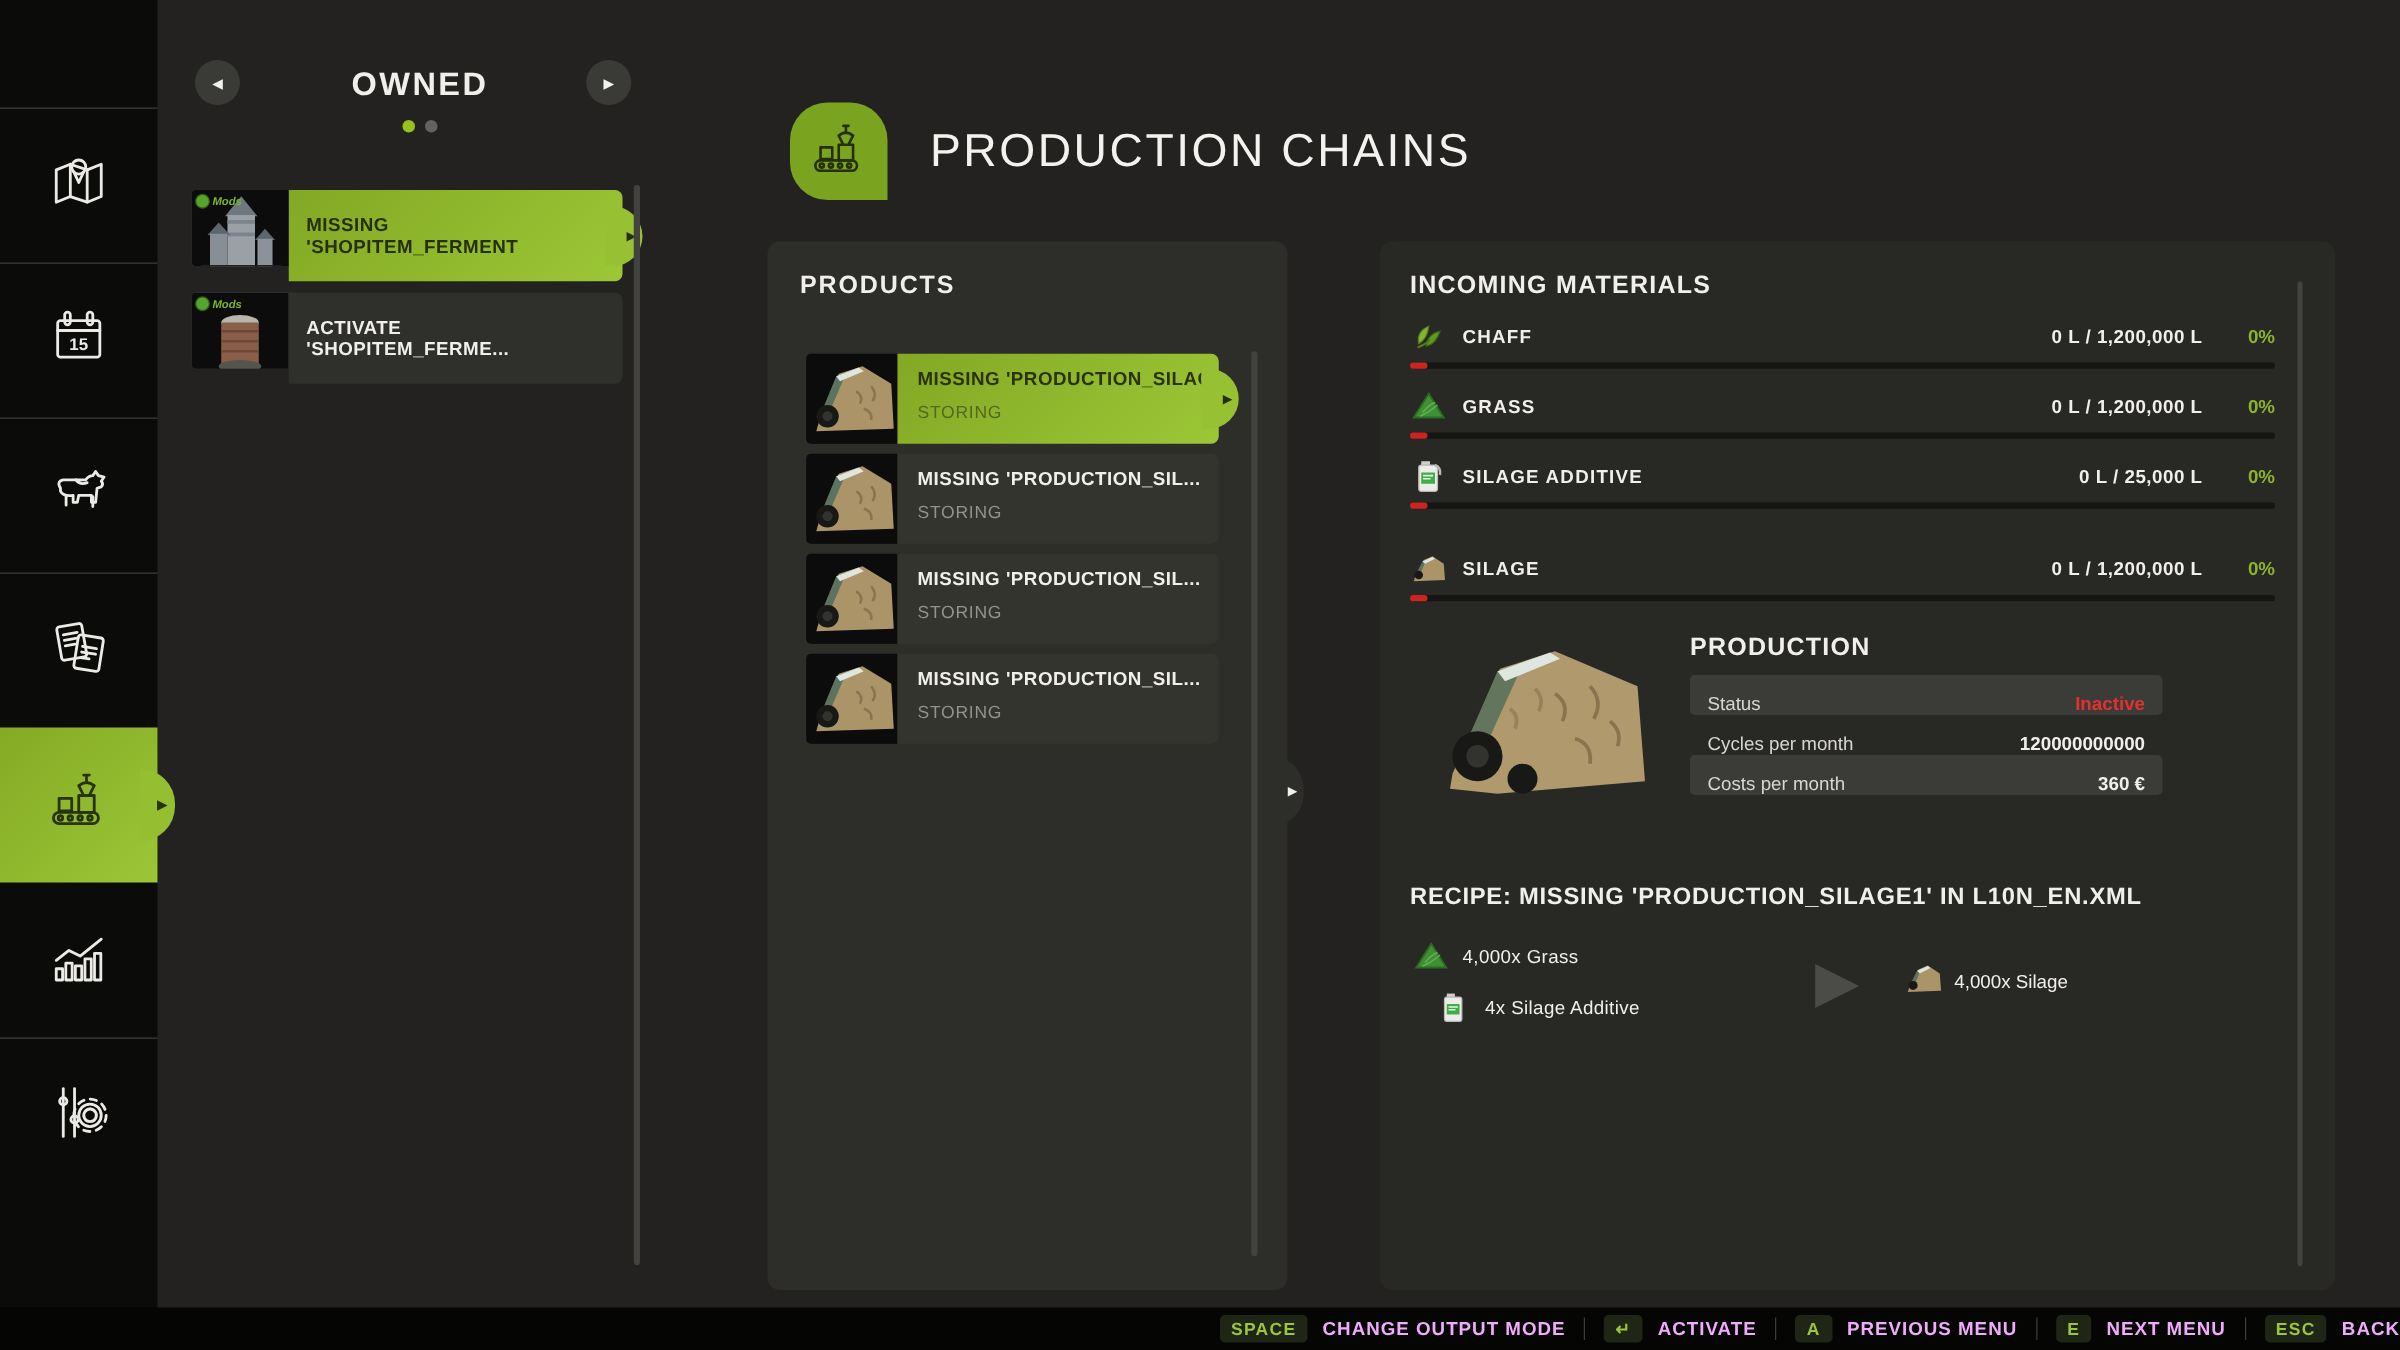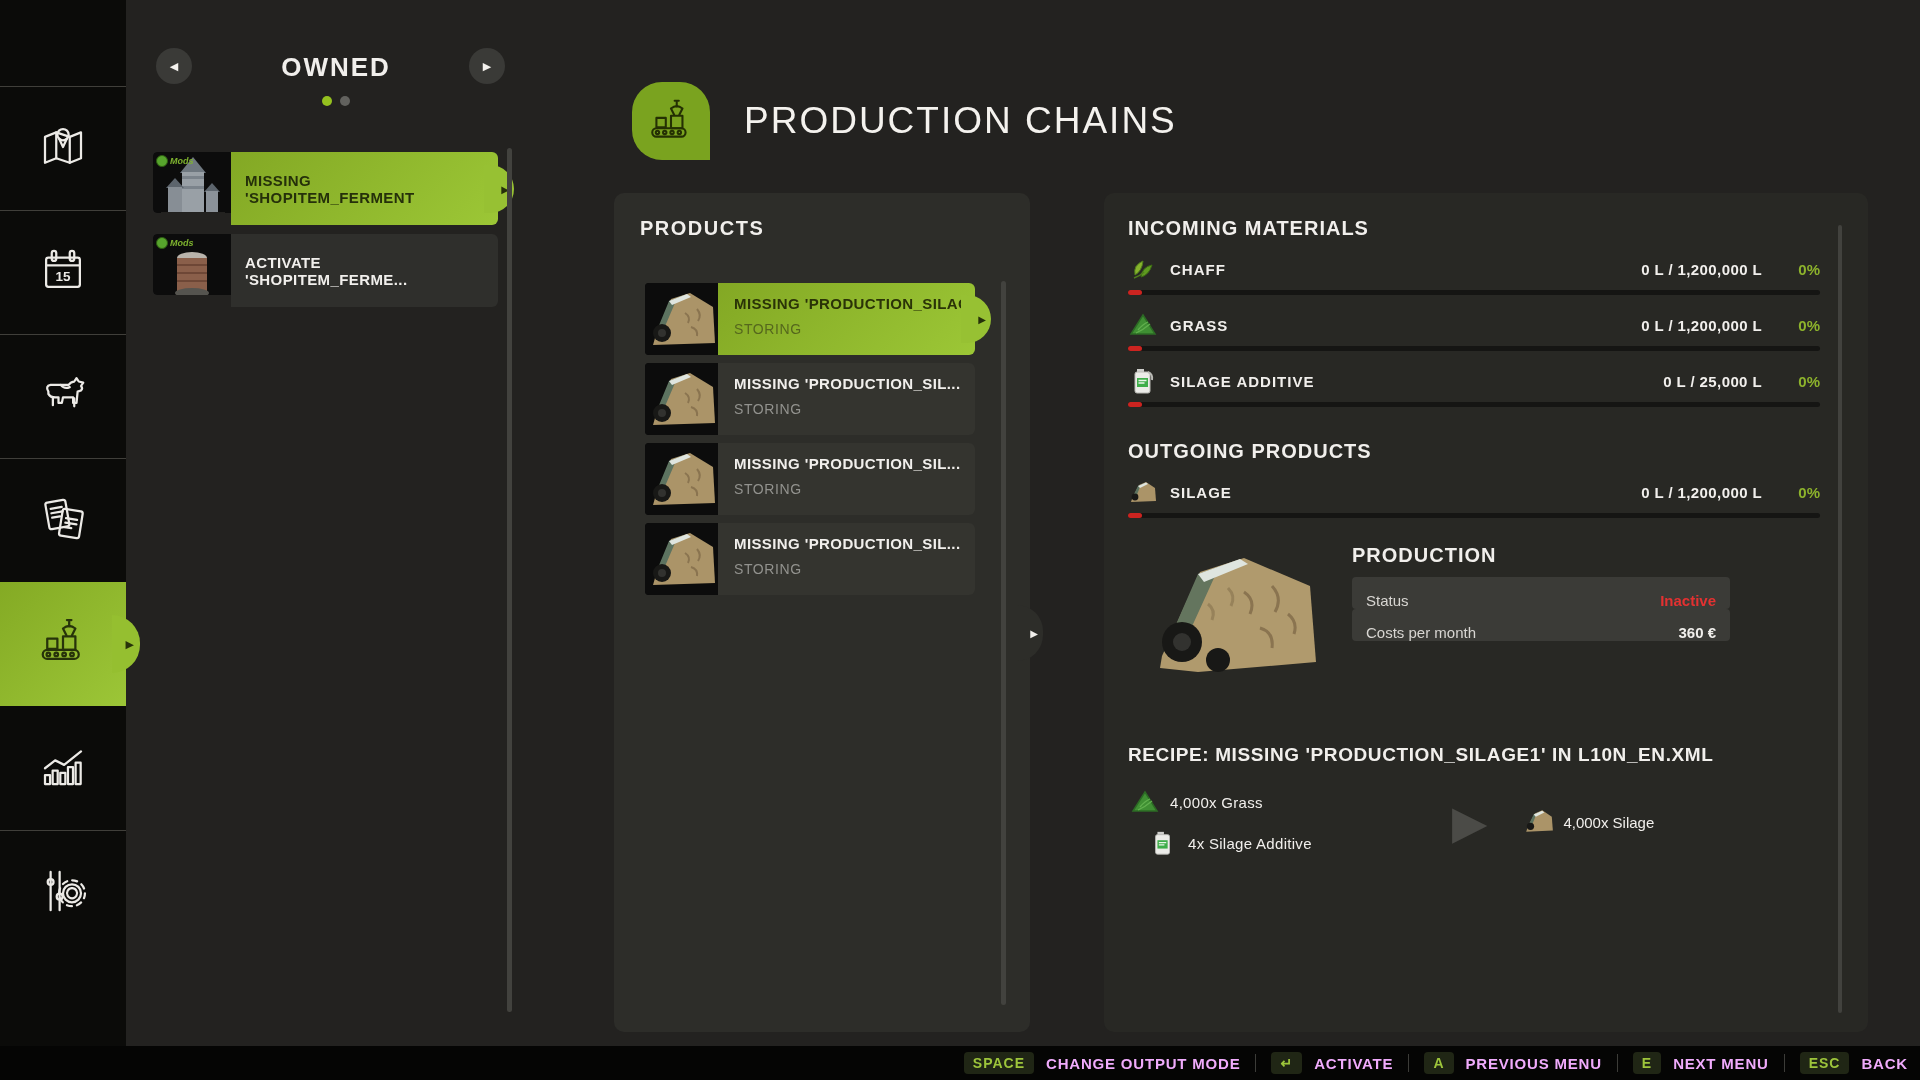--- a/index.html
+++ b/index.html
@@ -105,21 +105,21 @@
   .rline.second { margin-top:14px; }
   .rline .ric { width:34px; display:flex; justify-content:center; flex:none; }
   .rline.second .ric { margin-left:18px; }
   .rline .rtx { margin-left:8px; letter-spacing:.3px; }
   .play { color:#4b4b47; font-size:46px; margin-left:56px; line-height:1; }
   .rout { display:flex; align-items:center; margin-left:36px; font-size:15px; }
   .rout .rtx { margin-left:8px;text-align:center; }
 
   
   .hotbar { position:absolute; left:0; top:1046px; width:1920px; height:34px; background:#050504;
-            display:flex; align-items:center; justify-content:flex-end; padding-right:12px; }
+            display:flex; align-items:center; justify-content:flex-end; padding-right:0; }
   .hb-item { display:flex; align-items:center; }
   .kb { background:#202615; border-radius:4px; padding:3px 9px; color:#9dc53b;
         font-weight:bold; font-size:14px; letter-spacing:1px; }
   .hb-label { margin-left:12px; font-size:15px; font-weight:bold; letter-spacing:.8px; color:#f0abfc; }
   .hb-sep { width:1px; height:18px; background:#3c3c38; margin:0 15px; }
 </style>
 </head>
 <body>
 
 <div class="sidebar">
@@ -439,21 +439,20 @@
       <span class="mat-name">SILAGE ADDITIVE</span>
       <span class="mat-amount">0 L / 25,000 L</span>
       <span class="mat-pct">0%</span>
     </div>
     <div class="mat-bar">
         <span class="mat-fill"></span>
       </div>
   </div>
 
   <div class="gap-out"></div>
-  <div class="sec-h">OUTGOING PRODUCTS</div>
 
   <div class="mat">
     <div class="mat-row">
       <span class="mat-ic">
         <svg viewBox="0 0 30 26" width="30" height="26">
           <path d="M4 20 L11 6 L18 3 L27 9 L28 22 L3 23 Z" fill="#ab9468"></path>
           <path d="M4 19 L10 7 L17 4 L12 8 L8 18 Z" fill="#5d7360"></path>
           <path d="M10 7 L18 3.5 L20 5 L12 9 Z" fill="#dfe5df"></path>
           <circle cx="7" cy="18" r="3.4" fill="#181816"></circle>
         </svg>
@@ -479,20 +478,24 @@
         <path d="M96 48 q12 8 6 22 M124 42 q11 12 3 26 M112 84 q14 4 12 20 M140 70 q10 8 6 20" stroke="#8a7450" fill="none" stroke-width="3"></path>
         <path d="M60 60 q8 6 4 16 M80 44 q8 8 3 18" stroke="#97825a" fill="none" stroke-width="3"></path>
       </svg>
     </div>
     <div class="prodinfo">
       <div class="sec-h" style="margin-bottom:0">PRODUCTION</div>
       <div class="ptable">
         <div class="prow hl">
           <span class="pl">Status</span>
           <span class="pv red">Inactive</span>
+        </div>
+        <div class="prow">
+          <span class="pl">Cycles per month</span>
+          <span class="pv">120000000000</span>
         </div>
         <div class="prow hl">
           <span class="pl">Costs per month</span>
           <span class="pv">360 €</span>
         </div>
       </div>
     </div>
   </div>
 
   <div class="recipe">

